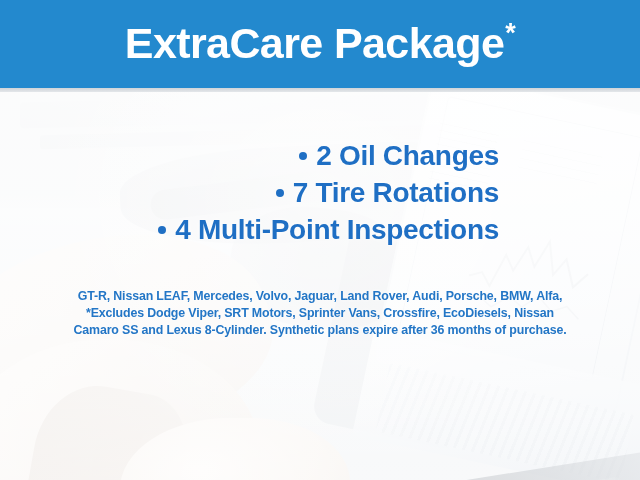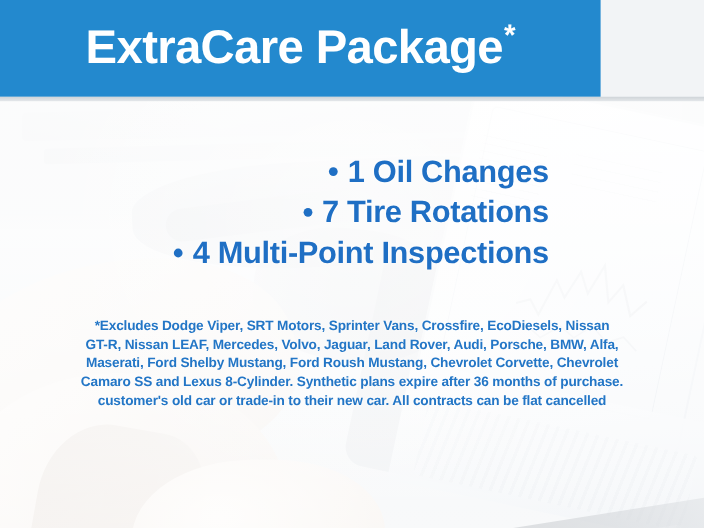--- a/index.html
+++ b/index.html
@@ -94,21 +94,21 @@
       rgba(255,255,255,.93) 0%,
       rgba(255,255,255,.88) 22%,
       rgba(255,255,255,.84) 42%,
       rgba(255,255,255,.80) 62%,
       rgba(255,255,255,.72) 80%,
       rgba(255,255,255,.62) 100%);}
   .wash2{position:absolute;left:0;top:0;width:640px;height:392px;
     background:radial-gradient(ellipse at 50% 28%,rgba(255,255,255,.55) 0%,rgba(255,255,255,0) 70%);}
 
   
-  .header{position:absolute;left:0;top:0;width:546px;height:88px;
+  .header{position:absolute;left:0;top:0;width:640px;height:88px;
     background:#2389ce;display:flex;align-items:center;justify-content:center;z-index:5;}
   .title{color:#ffffff;font-size:43px;font-weight:bold;letter-spacing:-.6px;
     white-space:nowrap;line-height:1;position:relative;top:-1px;}
   .title .ast{font-size:27px;vertical-align:super;line-height:0;margin-left:1px;}
   .hdr-rule{position:absolute;left:0;top:88px;width:640px;height:4px;
     background:linear-gradient(180deg,#cfd4d8,#e4e7ea);z-index:5;}
 
   
   .bullets{position:absolute;left:0;top:138px;width:640px;z-index:6;
     display:flex;flex-direction:column;align-items:flex-end;
@@ -168,33 +168,31 @@
   <div class="header">
     <div class="title">
       <span>ExtraCare Package</span><span class="ast">*</span>
     </div>
   </div>
   <div class="hdr-rule"></div>
 
   <div class="bullets">
     <div class="bline">
       <span class="dot"></span>
-      <span>1 Oil Changes</span>
+      <span>2 Oil Changes</span>
     </div>
     <div class="bline">
       <span class="dot"></span>
       <span>7 Tire Rotations</span>
     </div>
     <div class="bline">
       <span class="dot"></span>
       <span>4 Multi-Point Inspections</span>
     </div>
   </div>
 
   <div class="fine">
+    <span>GT-R, Nissan LEAF, Mercedes, Volvo, Jaguar, Land Rover, Audi, Porsche, BMW, Alfa,</span>
     <span>*Excludes Dodge Viper, SRT Motors, Sprinter Vans, Crossfire, EcoDiesels, Nissan</span>
-    <span>GT-R, Nissan LEAF, Mercedes, Volvo, Jaguar, Land Rover, Audi, Porsche, BMW, Alfa,</span>
-    <span>Maserati, Ford Shelby Mustang, Ford Roush Mustang, Chevrolet Corvette, Chevrolet</span>
     <span>Camaro SS and Lexus 8-Cylinder. Synthetic plans expire after 36 months of purchase.</span>
-    <span>customer's old car or trade-in to their new car. All contracts can be flat cancelled</span>
   </div>
 
 </div>
 
 </body></html>

